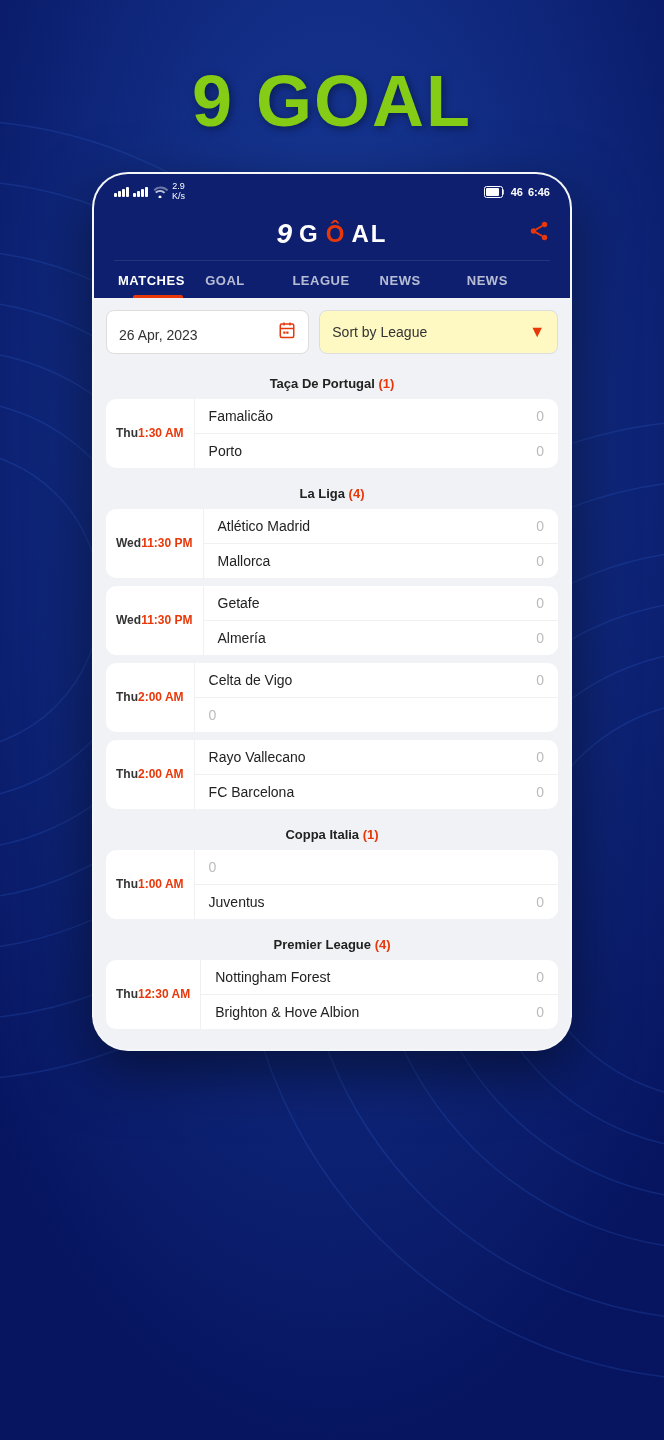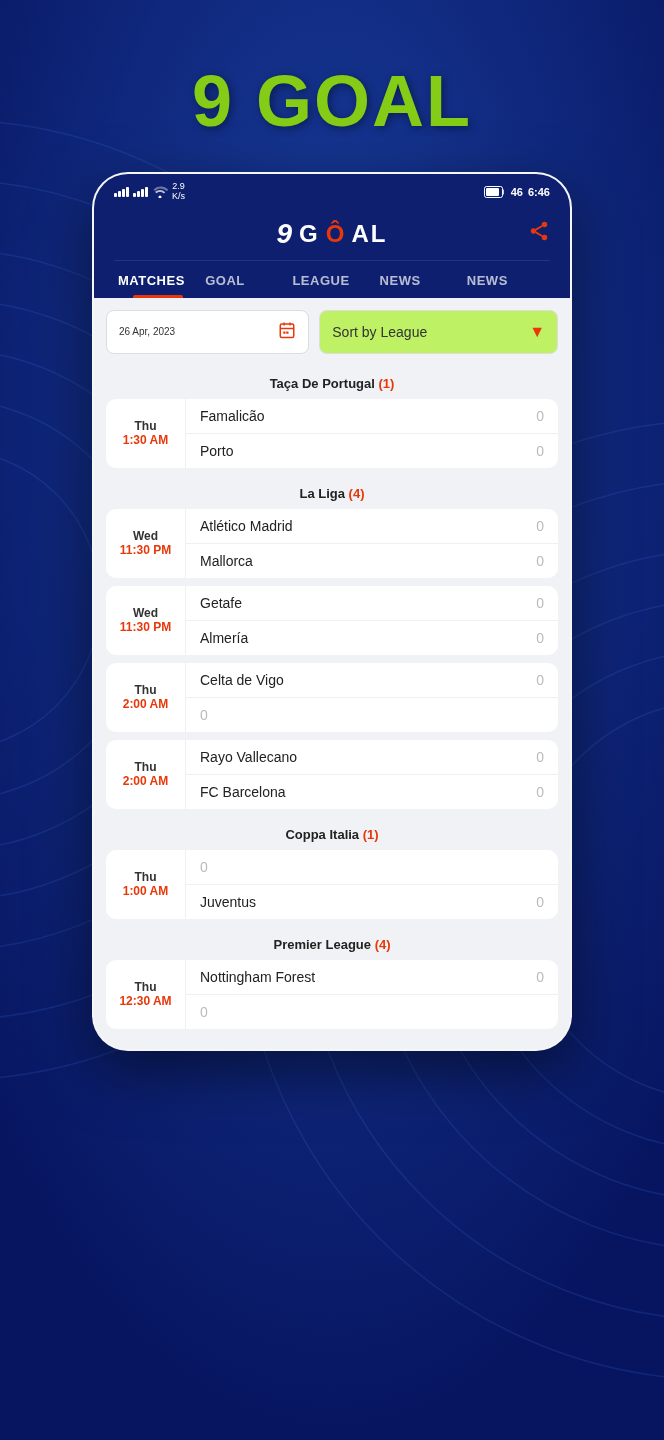--- a/index.html
+++ b/index.html
@@ -141,29 +141,29 @@
       gap: 10px;
       margin-bottom: 12px;
     }
     .date-picker {
       flex: 1;
       background: white;
       border: 1px solid #ddd;
       border-radius: 8px;
       padding: 10px 12px;
       display: flex;
-      align-items: center;
+      align-items: flex-end;
       justify-content: space-between;
-      font-size: 10px;
+      font-size: 14px;
       color: #333;
       cursor: pointer;
     }
     .sort-dropdown {
       flex: 1.2;
-      background: #bef264;
+      background: #fef9c3;
       border: 1px solid #ddd;
       border-radius: 8px;
       padding: 10px 12px;
       display: flex;
       align-items: center;
       justify-content: space-between;
       font-size: 14px;
       color: #333;
       cursor: pointer;
       gap: 39px;
@@ -186,21 +186,21 @@
     .match-pair {
       background: white;
       border-radius: 10px;
       margin-bottom: 8px;
       display: flex;
       align-items: stretch;
     }
     .match-pair-time {
       min-width: 80px;
       display: flex;
-      flex-direction: column;
+      flex-direction: row;
       align-items: center;
       justify-content: center;
       padding: 8px 10px;
       font-size: 12px;
       border-right: 1px solid #f0f0f0;
     }
     .match-pair-time .day { font-weight: 700; color: #333; }
     .match-pair-time .time { color: #e8380a; font-weight: 700; }
     .match-pair-teams {
       flex: 1;
@@ -465,20 +465,21 @@
         <div class="match-pair-time">
           <span class="day">Thu</span>
           <span class="time">12:30 AM</span>
         </div>
         <div class="match-pair-teams">
           <div class="team-row">
             <span class="team-n">Nottingham Forest</span>
             <span class="sc">0</span>
           </div>
           <div class="team-row">
+            <span class="team-n">Brighton &amp; Hove Albion</span>
             <span class="sc">0</span>
           </div>
         </div>
       </div>
     </div>
 
   </div>
 </div>
 
 </body></html>

